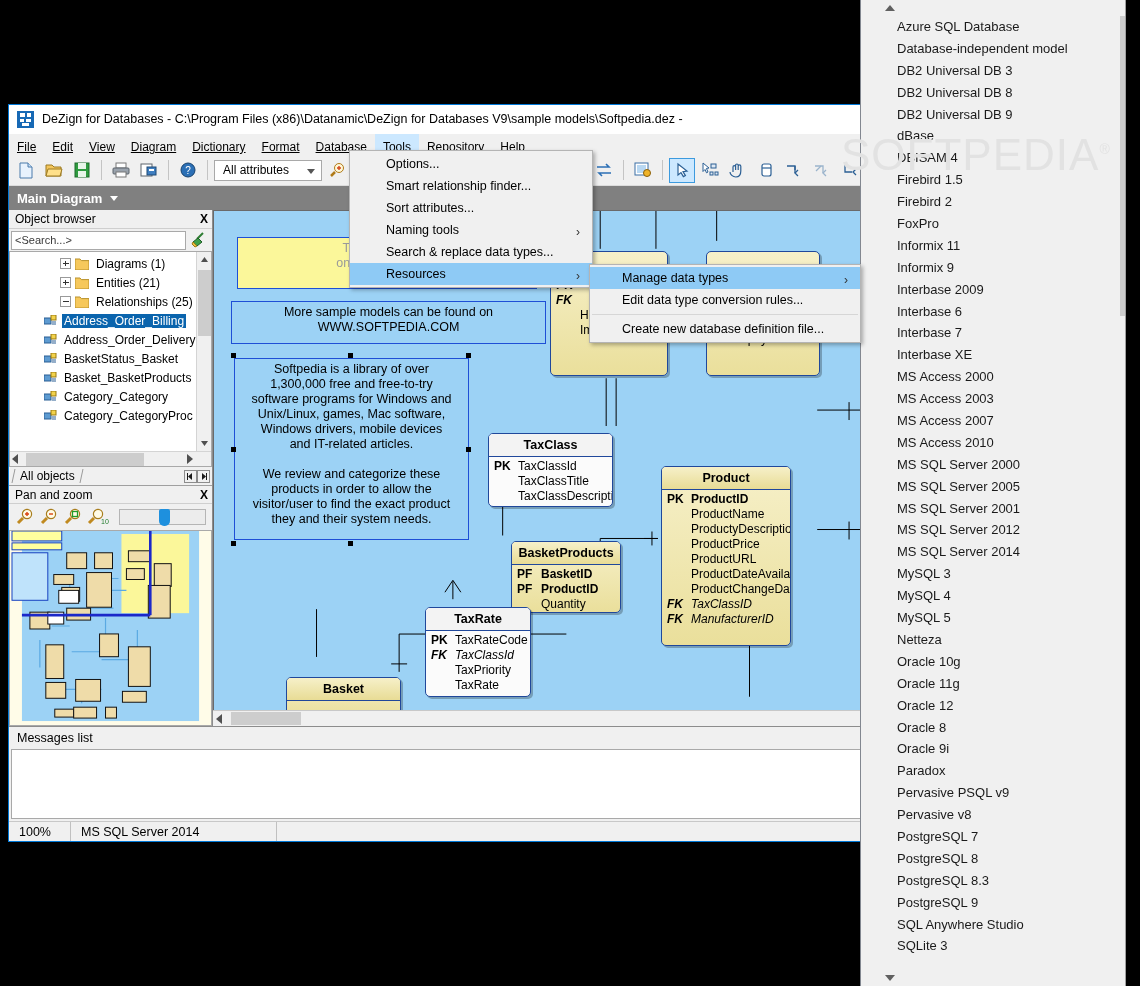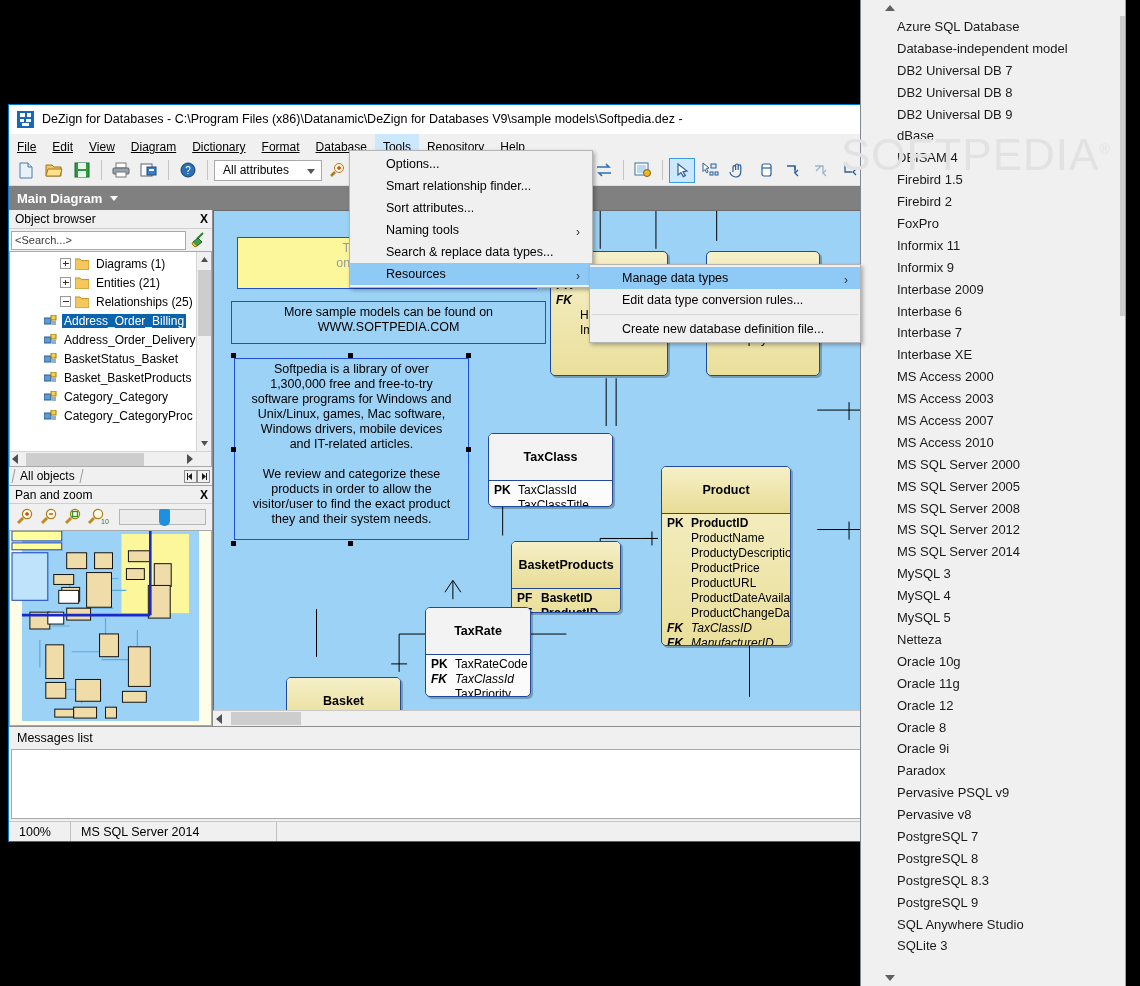--- a/index.html
+++ b/index.html
@@ -143,21 +143,21 @@
   .note{
     position:absolute; border:1px solid #1e4fd6; background:#9cd2f5;
     font-size:12.5px; color:#000; text-align:center; padding:3px 4px; line-height:15px;
   }
   .note.yellow{ background:#fbf79a; color:#9a9a9a; }
   .handle{ position:absolute; width:5px;height:5px;background:#000; }
 
   
   .entity{ position:absolute; border:1px solid #20489b; border-radius:5px; background:#f2edc8;
            box-shadow:2px 2px 0 rgba(0,0,0,.25); overflow:hidden;}
-  .entity .ehead{ text-align:center; font-weight:bold; font-size:12.5px; padding:16px 6px;
+  .entity .ehead{ text-align:center; font-weight:bold; font-size:12.5px; padding:4px 6px;
                   border-bottom:1px solid #20489b;}
   .entity .ebody{ padding:2px 5px 4px 5px; }
   .erow{ display:flex; font-size:12px; line-height:15px; white-space:nowrap;}
   .erow .key{ width:24px; font-weight:bold; flex:0 0 auto;}
   .erow.fk .key, .erow.fk .nm{ font-style:italic; font-weight:bold;}
   .erow.fk .nm{ font-weight:normal;}
   .erow .nm{ }
   .entity.pkbold .erow.pk .nm{ font-weight:bold; }
   .entity.gold{ background:linear-gradient(180deg,#f6f0c9,#eadf9b); }
   .entity.gold .ehead{ background:linear-gradient(180deg,#f6f0c9,#e8dc95); }
@@ -195,41 +195,41 @@
 <body>
 
 <div id="dblist-panel">
   <div id="wm1">SOFTPEDIA<sup>®</sup></div>
   <div id="dblist-scrollup">
     <span class="arrow-up"></span>
   </div>
   <div id="dblist-items">
       <div class="dbitem">Azure SQL Database</div>
       <div class="dbitem">Database-independent model</div>
-      <div class="dbitem">DB2 Universal DB 7</div>
+      <div class="dbitem">DB2 Universal DB 3</div>
       <div class="dbitem">DB2 Universal DB 8</div>
       <div class="dbitem">DB2 Universal DB 9</div>
       <div class="dbitem">dBase</div>
       <div class="dbitem">DBISAM 4</div>
       <div class="dbitem">Firebird 1.5</div>
       <div class="dbitem">Firebird 2</div>
       <div class="dbitem">FoxPro</div>
       <div class="dbitem">Informix 11</div>
       <div class="dbitem">Informix 9</div>
       <div class="dbitem">Interbase 2009</div>
       <div class="dbitem">Interbase 6</div>
       <div class="dbitem">Interbase 7</div>
       <div class="dbitem">Interbase XE</div>
       <div class="dbitem">MS Access 2000</div>
       <div class="dbitem">MS Access 2003</div>
       <div class="dbitem">MS Access 2007</div>
       <div class="dbitem">MS Access 2010</div>
       <div class="dbitem">MS SQL Server 2000</div>
       <div class="dbitem">MS SQL Server 2005</div>
-      <div class="dbitem">MS SQL Server 2008</div>
+      <div class="dbitem">MS SQL Server 2001</div>
       <div class="dbitem">MS SQL Server 2012</div>
       <div class="dbitem">MS SQL Server 2014</div>
       <div class="dbitem">MySQL 3</div>
       <div class="dbitem">MySQL 4</div>
       <div class="dbitem">MySQL 5</div>
       <div class="dbitem">Netteza</div>
       <div class="dbitem">Oracle 10g</div>
       <div class="dbitem">Oracle 11g</div>
       <div class="dbitem">Oracle 12</div>
       <div class="dbitem">Oracle 8</div>

